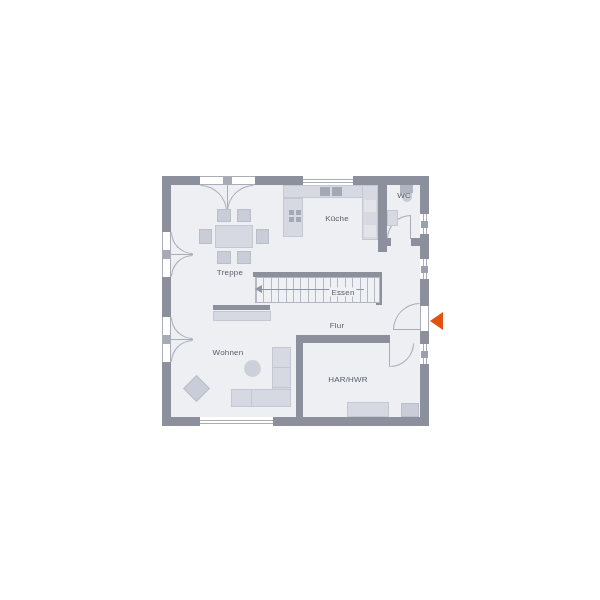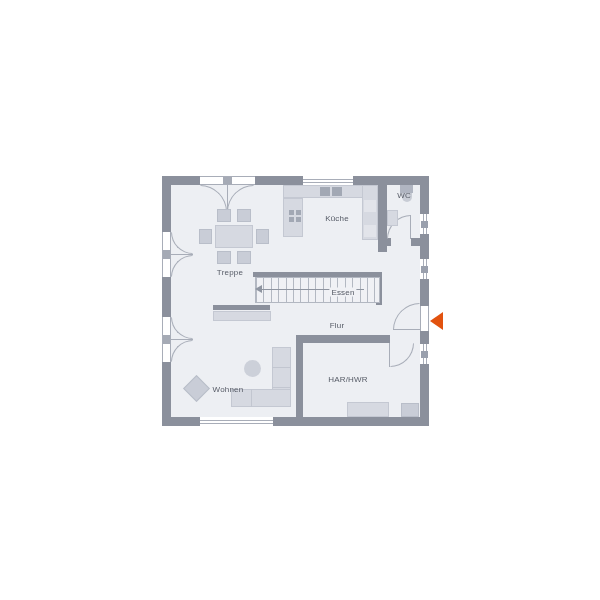--- a/index.html
+++ b/index.html
@@ -152,18 +152,18 @@
   <div class="furn2" style="left:187px;top:379px;width:19px;height:19px;transform:rotate(45deg);"></div>
 
   <div class="furn" style="left:347px;top:402px;width:42px;height:15px;"></div>
   <div class="furn2" style="left:401px;top:403px;width:18px;height:14px;"></div>
 
   <div class="lbl" style="left:230px;top:272px;">Treppe</div>
   <div class="lbl" style="left:337px;top:218px;">Küche</div>
   <div class="lbl" style="left:404px;top:195px;">WC</div>
   <div class="lbl onstairs" style="left:343px;top:292px;">Essen</div>
   <div class="lbl" style="left:337px;top:325px;">Flur</div>
-  <div class="lbl" style="left:228px;top:352px;margin-top:37px;">Wohnen</div>
+  <div class="lbl" style="left:228px;top:352px;">Wohnen</div>
   <div class="lbl" style="left:348px;top:379px;">HAR/HWR</div>
 
   <div class="entry-arrow" style="left:430px;top:312px;"></div>
 
 </div>
 
 </body></html>

